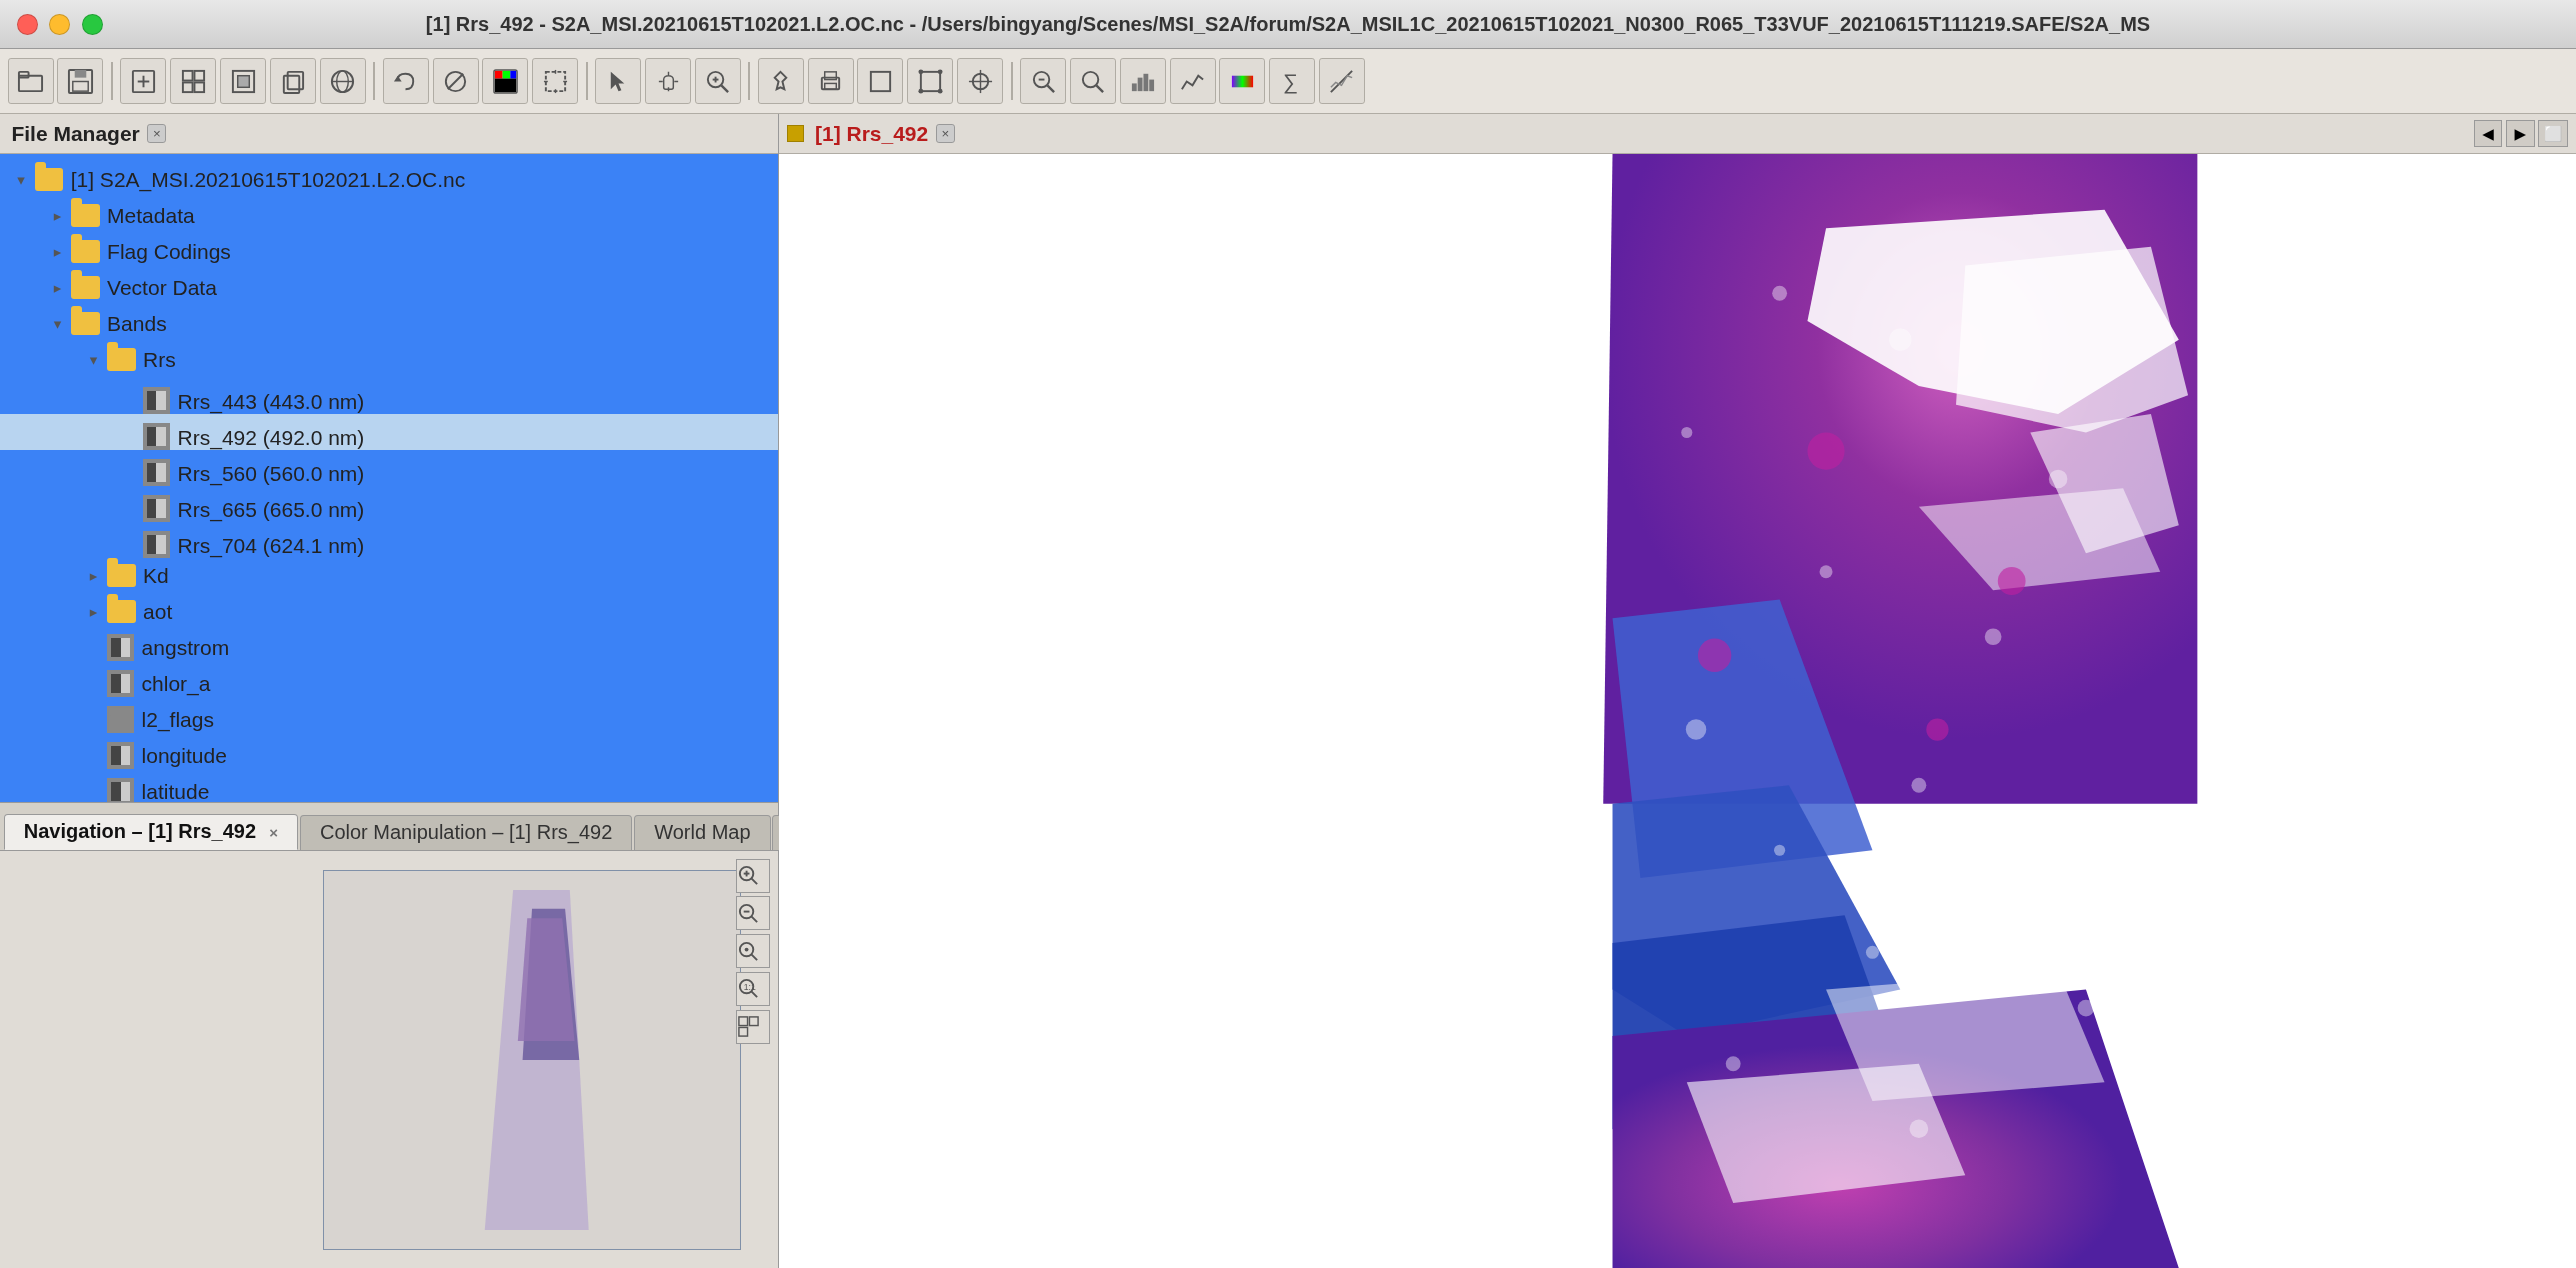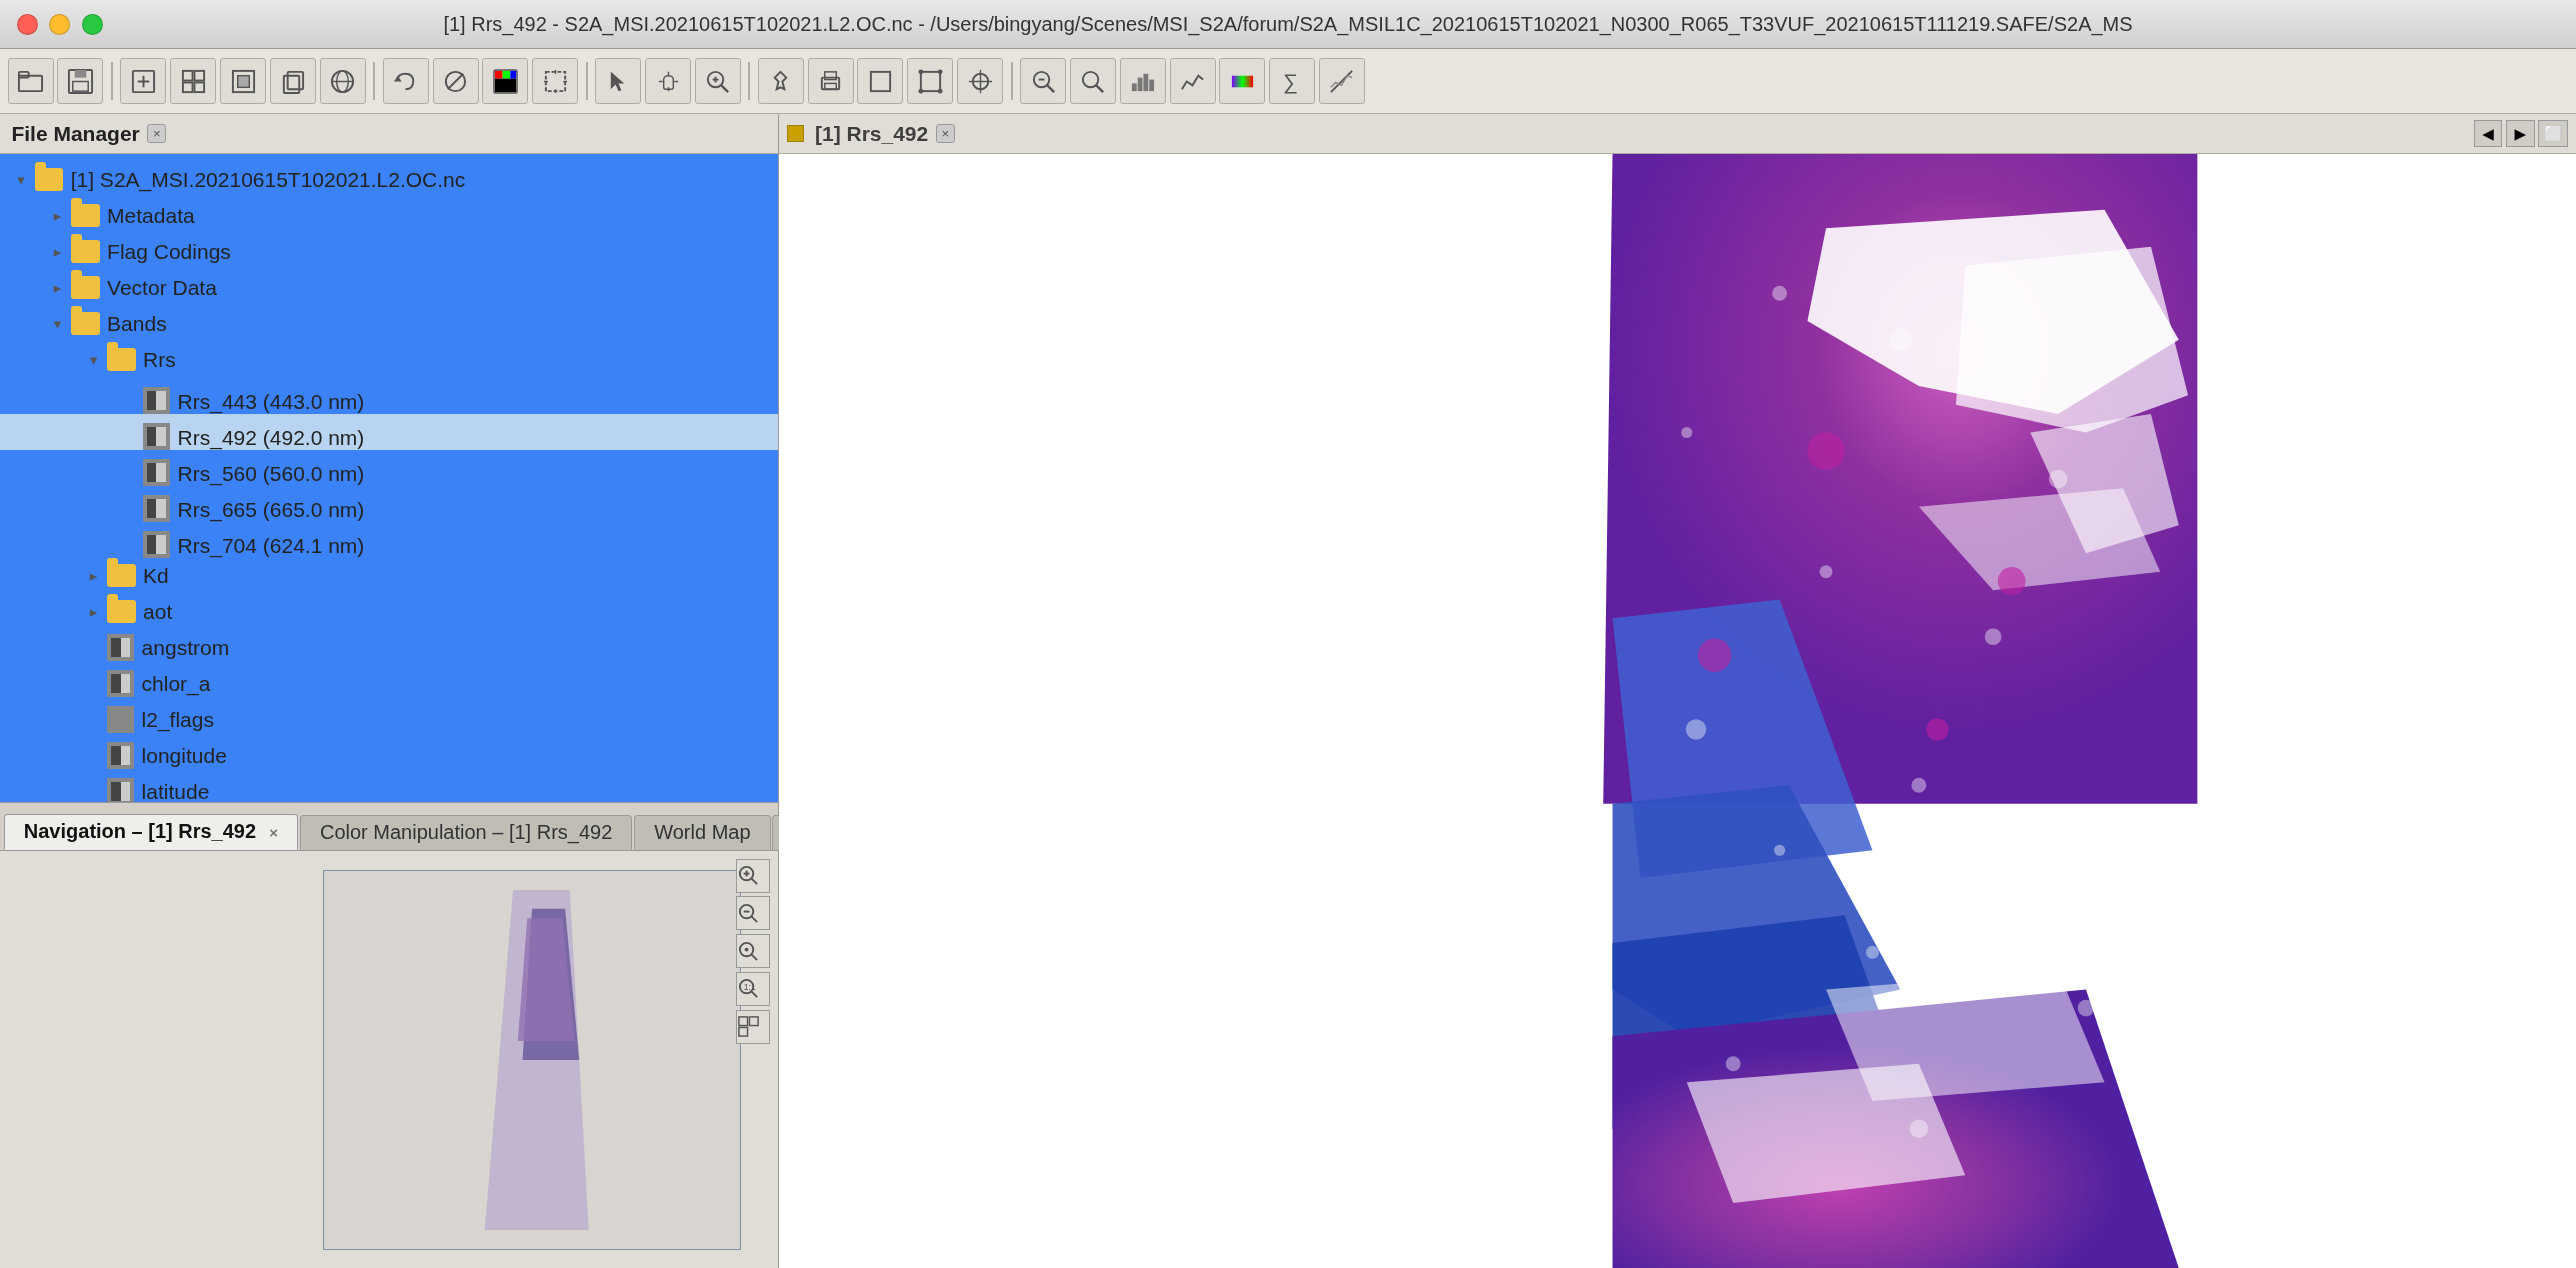--- a/index.html
+++ b/index.html
@@ -34,21 +34,21 @@
       height: 21px;
       border-radius: 50%;
       border: 1px solid rgba(0,0,0,0.2);
     }
     .btn-close { background: #ff5f57; }
     .btn-min { background: #febc2e; }
     .btn-max { background: #28c840; }
     #title-text {
       font-size: 20px;
       color: #333;
-      font-weight: 400;
+      font-weight: 700;
     }
 
     
     #toolbar {
       height: 65px;
       background: #e8e4de;
       border-bottom: 1px solid #b0aca4;
       display: flex;
       align-items: center;
       padding: 0 7.6px;
@@ -298,21 +298,21 @@
       background: #e0dcd6;
       border-bottom: 1px solid #b0aca4;
       display: flex;
       align-items: center;
       padding: 0 7.6px;
       gap: 7.6px;
     }
     #view-title {
       font-size: 21px;
       font-weight: 600;
-      color: #404040;
+      color: #b91c1c;
     }
     .view-close-btn {
       width: 19px;
       height: 19px;
       background: #ccc;
       border: 1px solid #999;
       border-radius: 2.9px;
       display: flex;
       align-items: center;
       justify-content: center;

